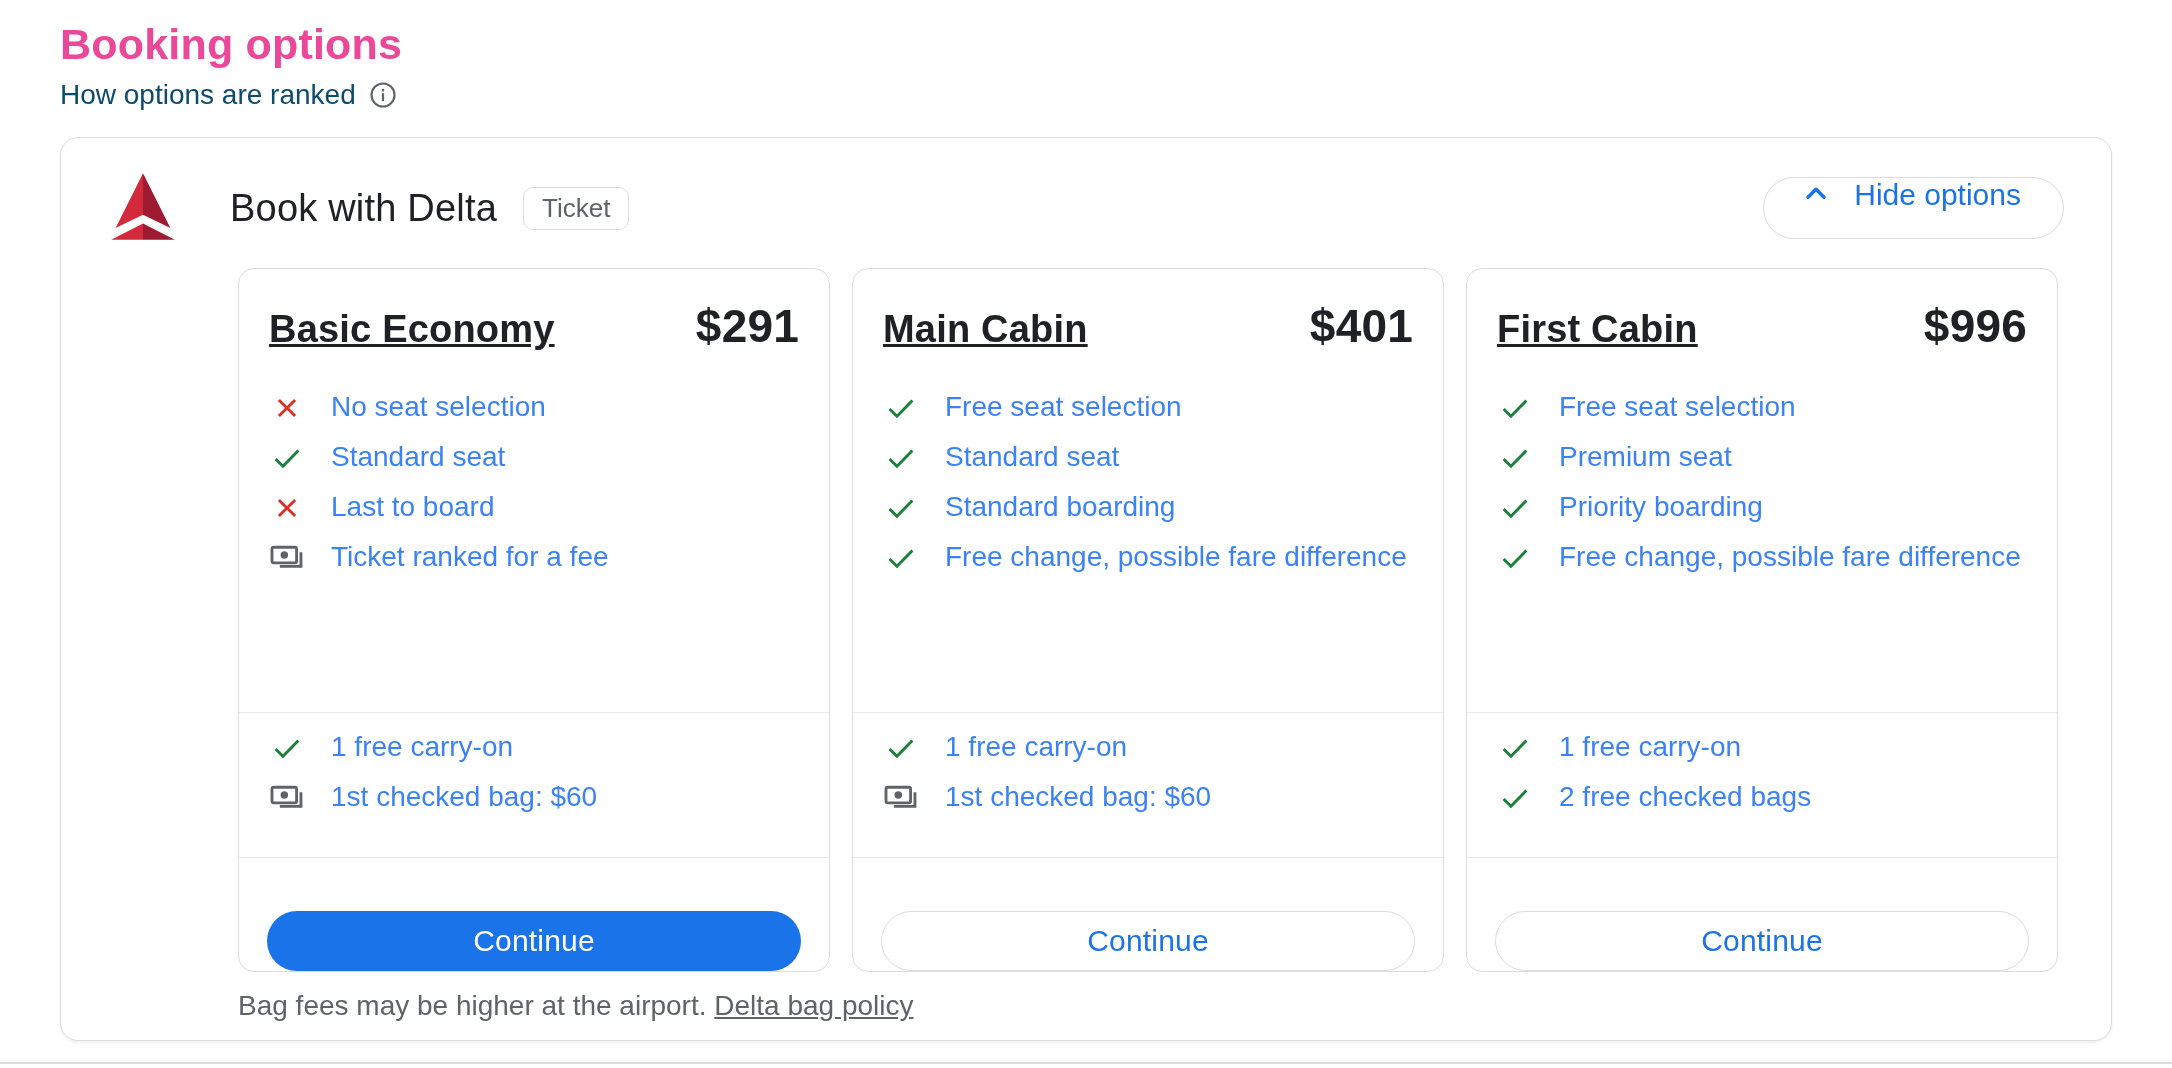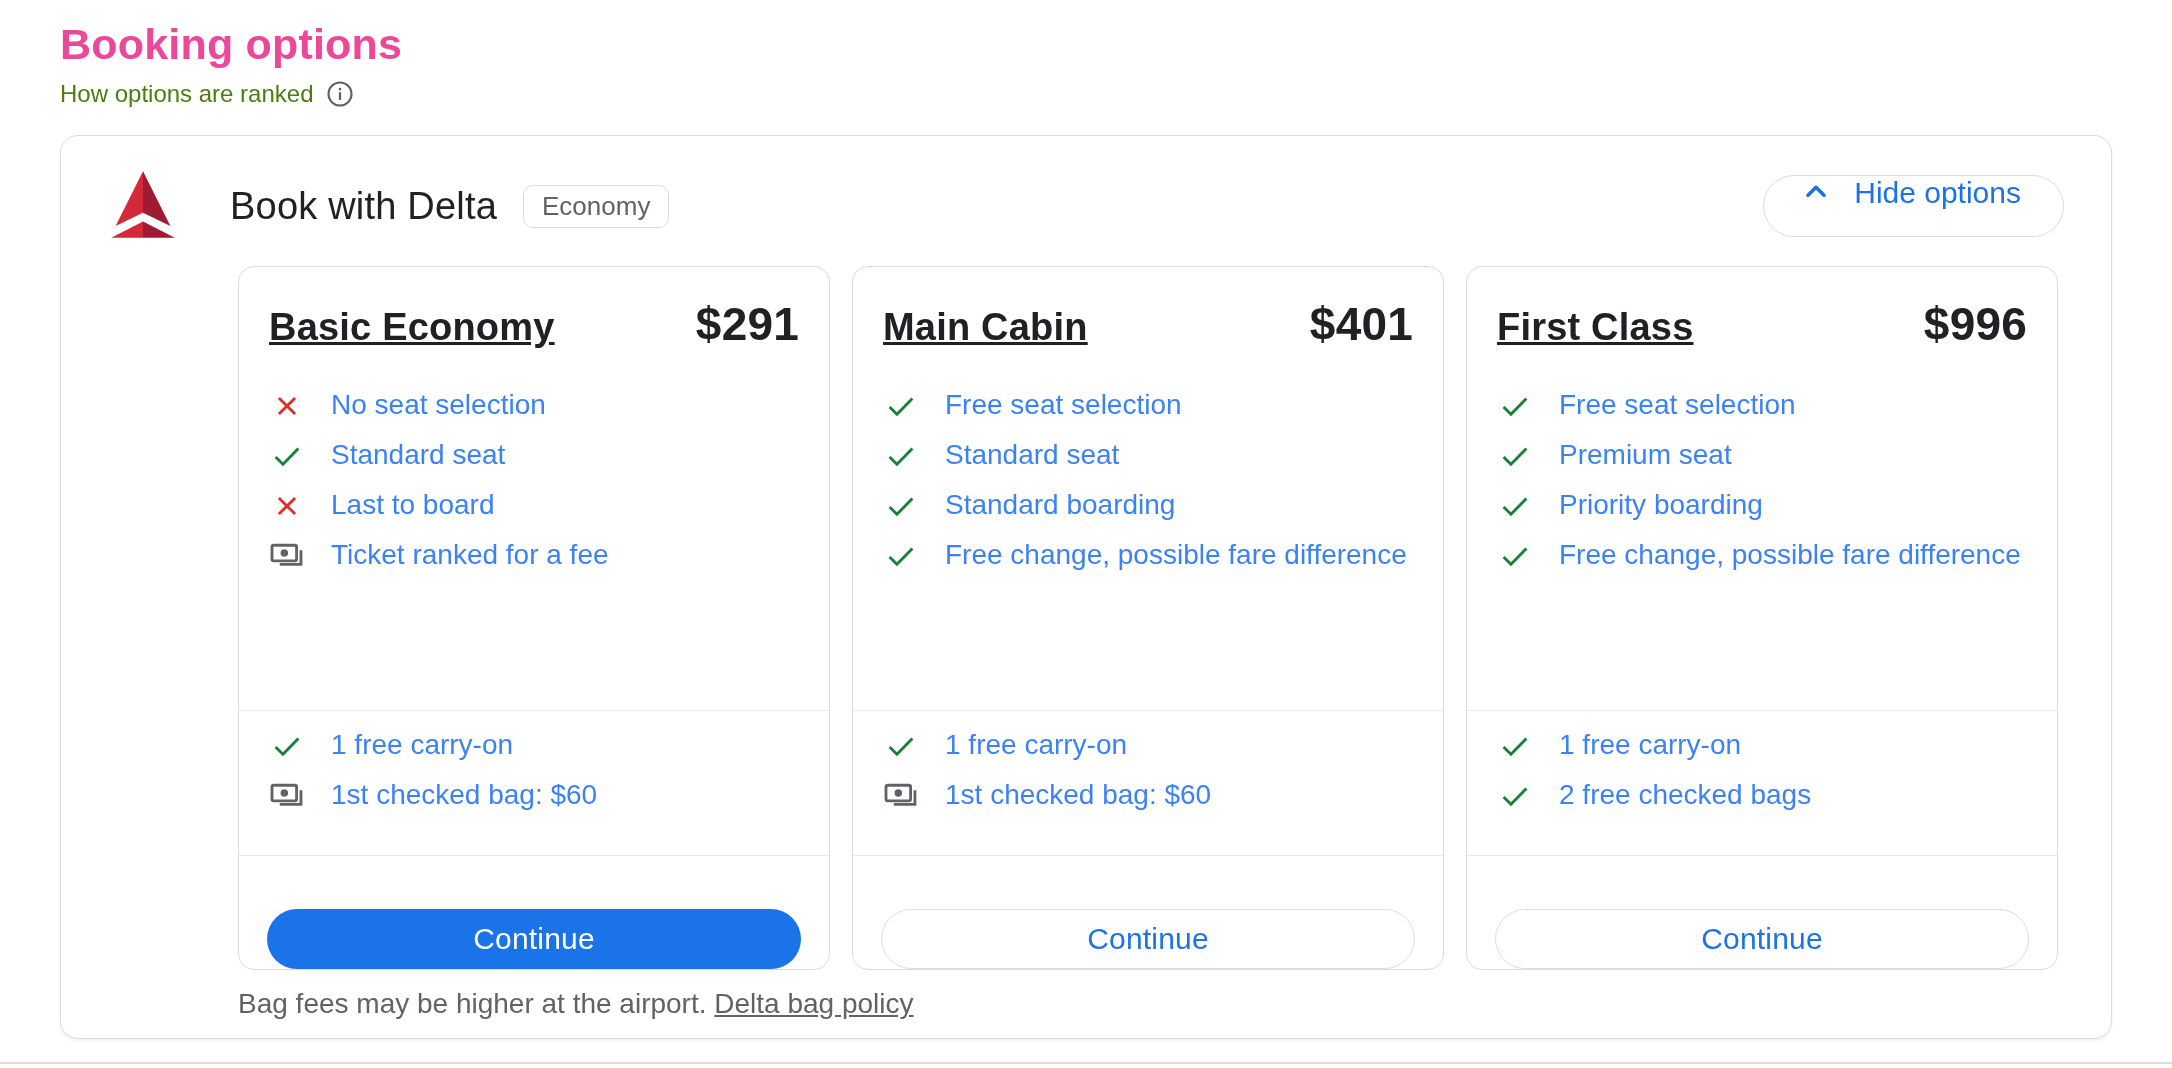--- a/index.html
+++ b/index.html
@@ -13,21 +13,21 @@
   }
   
   .page-head { padding: 20px 60px 0; }
   h1.page-title {
     font-size: 43px; font-weight: 700; color: #ec4899;
     letter-spacing: 0.2px;
   }
   .page-subtitle {
     margin-top: 10px;
     display: flex; align-items: center; gap: 12px;
-    font-size: 24px; color: #4d7c0f;
+    font-size: 28px; color: #0c4a6e;
   }
   .page-subtitle svg { width: 30px; height: 30px; display: block; }
 
   
   .provider-card {
     position: relative;
     margin: 26px 60px 0;
     width: 2052px; height: 904px;
     background: #fff;
     border: 1.5px solid #dadce0;
@@ -142,21 +142,21 @@
   <div class="provider-head">
     <span class="delta-logo">
       <svg viewBox="0 0 100 100">
         <polygon points="50,3 50,59 13,77" fill="#d2293b"></polygon>
         <polygon points="50,3 87,77 50,59" fill="#9e1b32"></polygon>
         <polygon points="7,93 50,71 50,93" fill="#d2293b"></polygon>
         <polygon points="50,71 93,93 50,93" fill="#9e1b32"></polygon>
       </svg>
     </span>
     <span class="provider-title">Book with Delta</span>
-    <span class="badge">Economy</span>
+    <span class="badge">Ticket</span>
     <span class="head-spacer"></span>
     <button class="hide-options">
       <svg viewBox="0 0 24 24">
         <path d="M6 14.5 L12 8.5 L18 14.5" fill="none" stroke="#1a73e8" stroke-width="2.7" stroke-linecap="round" stroke-linejoin="round"></path>
       </svg>
       <span>Hide options</span>
     </button>
   </div>
 
   <div class="fares-row" id="fares">
@@ -289,21 +289,21 @@
           </li>
         </ul>
     <div class="divider"></div>
     <div class="cta-area">
       <button class="cta outline">Continue</button>
     </div>
   </div>
 
   <div class="fare-card">
     <div class="fare-head">
-      <span class="fare-name">First Class</span>
+      <span class="fare-name">First Cabin</span>
       <span class="fare-price">$996</span>
     </div>
     <ul class="feat-list features">
           <li class="feat-row">
             <span class="feat-icon">
               <svg viewBox="0 0 24 24">
                 <path d="M4.4 12.6 L9.3 17.5 L19.6 7" fill="none" stroke="#188038" stroke-width="1.9"></path>
               </svg>
             </span>
             <span class="feat-text">Free seat selection</span>

